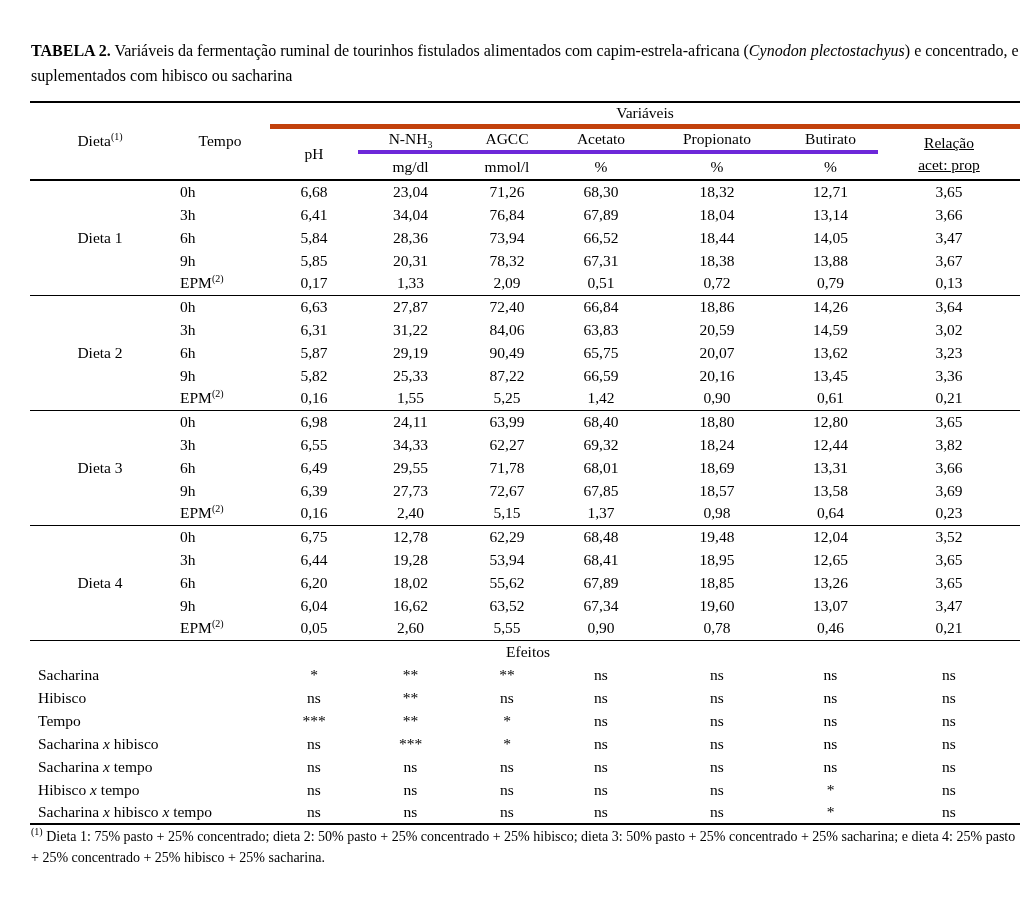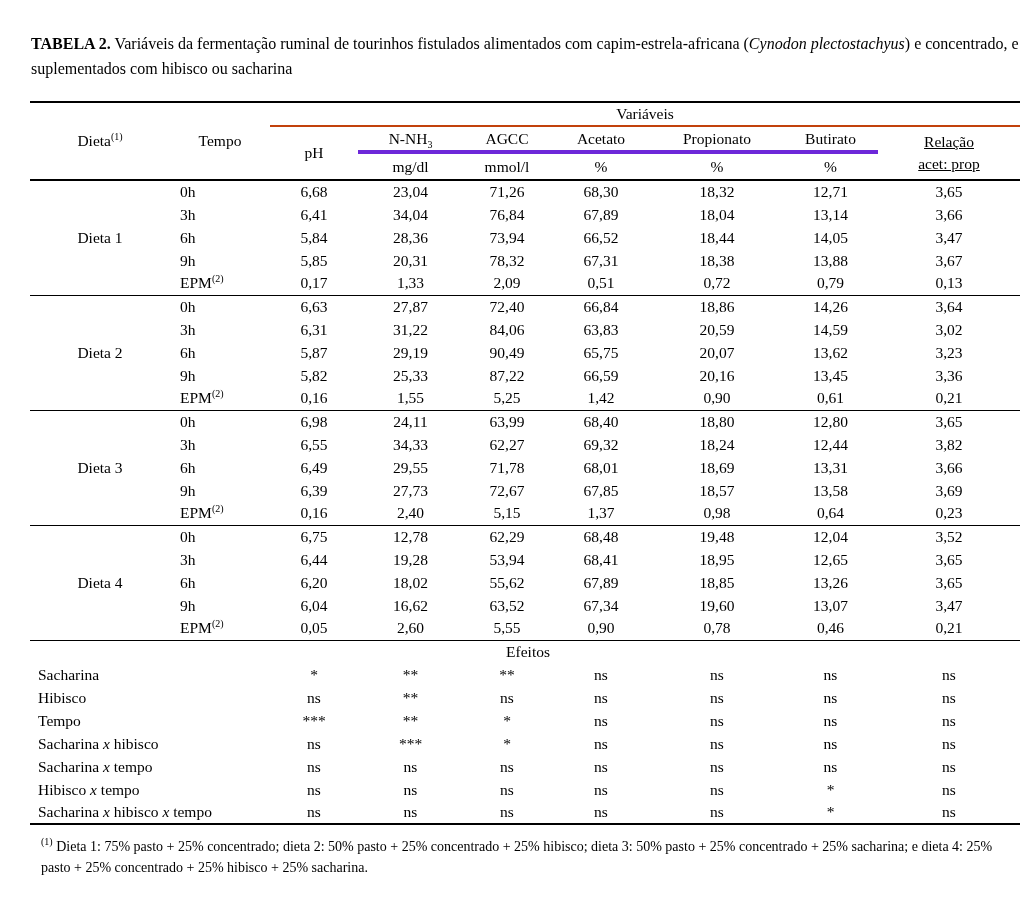--- a/index.html
+++ b/index.html
@@ -8,21 +8,21 @@
     width: 1029px;
     height: 913px;
     background: #ffffff;
     color: #000000;
     font-family: "Liberation Serif", "DejaVu Serif", serif;
     overflow: hidden;
   }
   .title {
     position: absolute;
     left: 31px;
-    top: 15px;
+    top: 22px;
     width: 990px;
     font-size: 16px;
     line-height: 25px;
     text-align: left;
   }
   .title .tag { font-weight: bold; }
   .title .species { font-style: italic; }
 
   table.main {
     position: absolute;
@@ -39,41 +39,41 @@
     font-weight: normal;
     padding: 0;
     text-align: center;
     vertical-align: middle;
     white-space: nowrap;
   }
   thead tr.r1 { height: 24px; }
   thead tr.r2 { height: 26px; }
   thead tr.r3 { height: 28px; }
   tbody tr { height: 23px; }
-  .b-var { border-bottom: 2px solid #c2410c; margin-top: 40px; }   
+  .b-var { border-bottom: 5px solid #c2410c; margin-top: 40px; }   
   .b-sub { border-bottom: 4px solid #6d28d9; }   
   .hdr-end { border-bottom: 2px solid #000; } 
   tr.sep td { border-top: 1px solid #000; }   
   td.tempo { text-align: left; padding-left: 10px; }
   td.diet { text-align: center; }
   td.effect-label { text-align: left; padding-left: 8px; }
   td.effects-head { text-align: center; padding-left: 6px; }
   sup { font-size: 10px; line-height: 0; }
   sub { font-size: 10px; line-height: 0; }
   .relacao div { line-height: 22px; text-decoration: underline; }
   .footnotes {
     position: absolute;
     left: 31px;
     top: 826px;
     width: 992px;
     font-size: 14px;
     line-height: 21px;
     text-align: left;
   }
-  .footnotes p { margin: 10px; }
+  .footnotes p { margin: 0; }
 </style>
 </head>
 <body>
 
 <div class="page">
 
   <p class="title"><span class="tag">TABELA 2.</span><span> Variáveis da fermentação ruminal de tourinhos fistulados alimentados com capim-estrela-africana (</span><span class="species">Cynodon plectostachyus</span><span>) e concentrado, e suplementados com hibisco ou sacharina</span></p>
 
   <table class="main">
     <colgroup>

